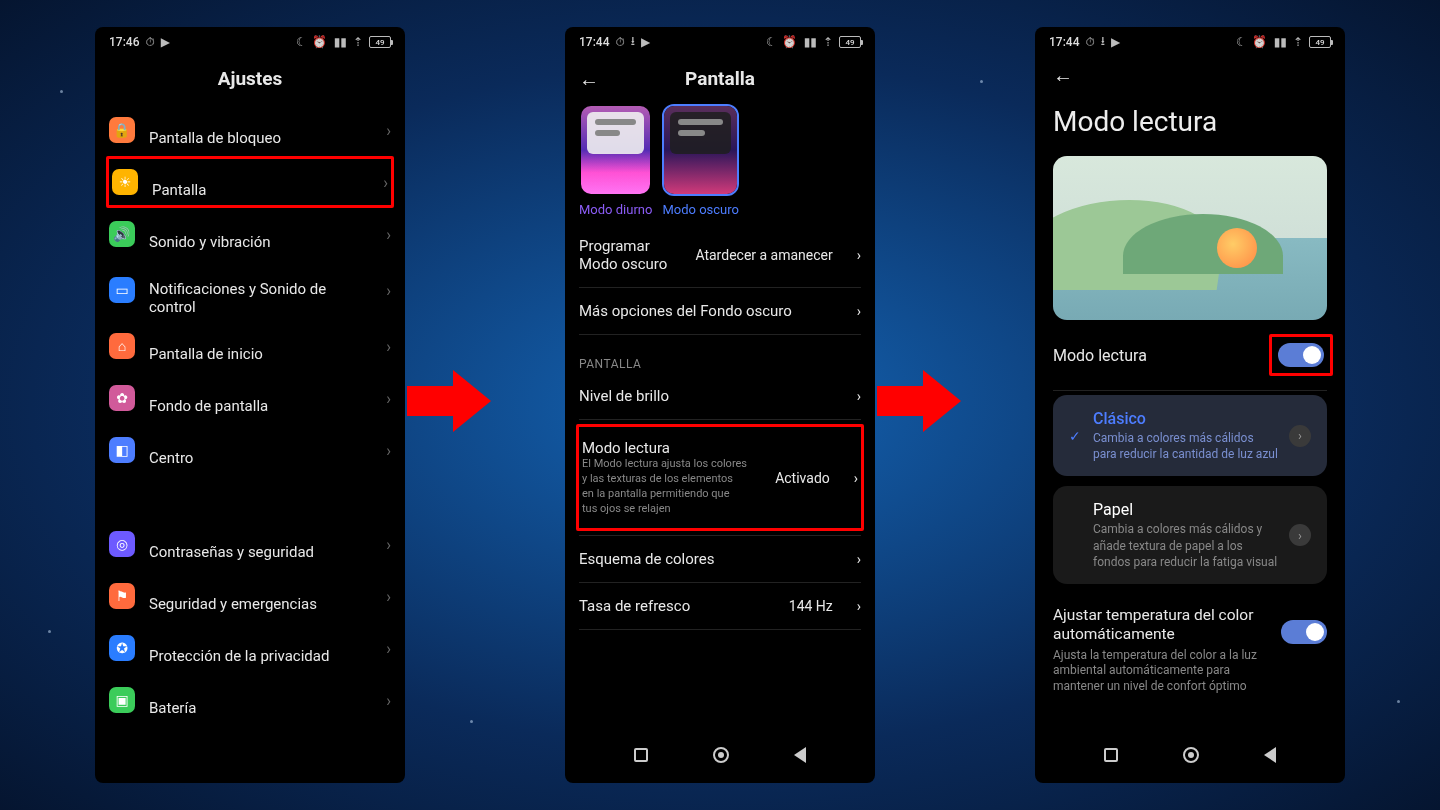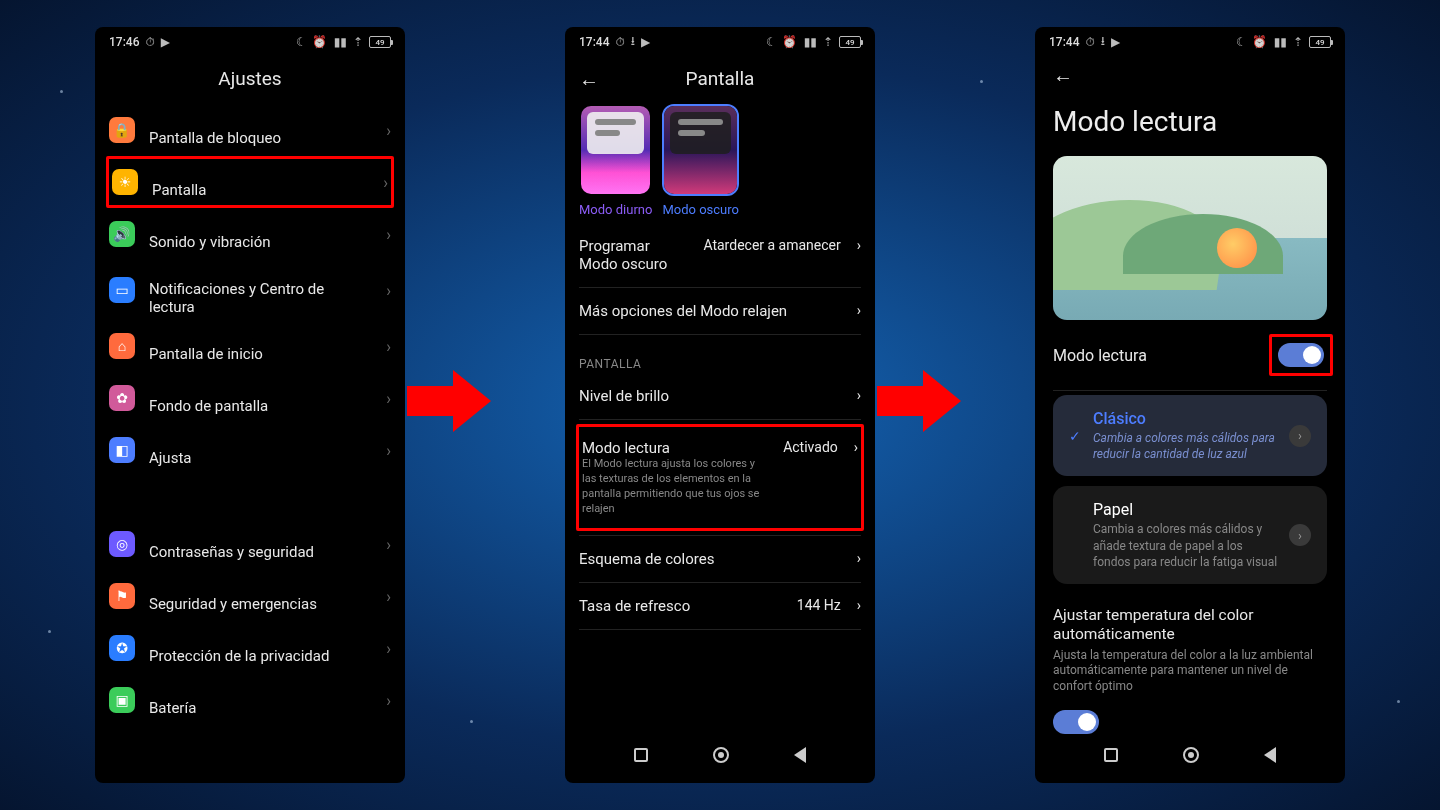--- a/index.html
+++ b/index.html
@@ -35,21 +35,21 @@
     padding: 0 14px;
     font-size: 12px;
     font-weight: 500;
     color: #ddd;
   }
   .status-left, .status-right { display:flex; gap:6px; align-items:center;}
   .status-icon { opacity:.85; }
   .header {
     text-align: center;
     font-size: 19px;
-    font-weight: 400;
+    font-weight: 700;
     padding: 10px 0 14px;
     position: relative;
   }
   .header .back { position:absolute; left:14px; top:10px; font-size:20px; }
   .content { flex:1; overflow:hidden; padding: 0 14px; font-size:14px;}
   .row {
     display: flex;
     align-items: center;
     height: 52px;
     gap: 14px;
@@ -95,21 +95,21 @@
   .mode-card { flex:1; border-radius:12px; overflow:hidden; height:92px; position:relative; border:2px solid transparent;}
   .mode-card.selected { border-color:#4d7dff;}
   .mode-card .wp { position:absolute; inset:0; background:linear-gradient(180deg,#5a2e5a,#2a165a,#d13a7a);}
   .mode-card .wp.light { filter:brightness(2);} 
   .mode-card .chip { position:absolute; top:6px; left:6px; right:6px; height:42px; background:rgba(30,30,30,.85); border-radius:6px; padding:7px 8px;}
   .mode-card.light .chip { background:rgba(240,240,240,.9);}
   .chip .tline { height:6px; background:#888; border-radius:3px; margin-bottom:5px;}
   .chip .tline.short{width:60%;}
   .mode-label { text-align:center; font-size:13px; padding:6px 0 2px; color:#8b5cf6;}
   .mode-label.sel { color:#4d7dff;}
-  .multi-row { padding:10px 0; display:flex; gap:16px;}
+  .multi-row { padding:10px 0; display:flex; align-items:center; gap:24px;}
   .multi-row .ml { flex:1;}
   .multi-row .title { font-size:15px; color:#e8e8e8;}
   .multi-row .desc { font-size:11px; color:#888; line-height:1.35; padding-right:4px;}
   
   .big-title { font-size:28px; font-weight:400; padding:14px 0 18px; color:#eee;}
   .landscape {
     height:164px; border-radius:14px; overflow:hidden; position:relative;
     background: linear-gradient(180deg,#d8e8dc 0%,#d0e0d8 50%,#88bac2 50%,#78aab4 100%);
   }
   .sun { position:absolute; right:70px; top:72px; width:40px;height:40px; border-radius:50%;
@@ -123,23 +123,23 @@
   .mode-option {
     background:#1a1a1a; border-radius:14px; padding:14px 16px; margin-bottom:10px;
     display:flex; align-items:center; gap:10px; position:relative;
   }
   .mode-option.selected { background:#252b3a;}
   .mode-option .check { color:#4d7dff; font-size:14px; width:14px;}
   .mode-option .body { flex:1;}
   .mode-option .otitle { font-size:16px; color:#ffffff;}
   .mode-option.selected .otitle { color:#4d7dff; font-weight:500;}
   .mode-option .odesc { font-size:12px; color:#888; line-height:1.35; margin-top:2px;}
-  .mode-option.selected .odesc { color:#7a8fd0;font-style:italic;}
+  .mode-option.selected .odesc { color:#7a8fd0;}
   .mode-option .gchev { width:22px;height:22px;border-radius:50%;background:#3a3a3a;display:flex;align-items:center;justify-content:center;color:#999;font-size:13px;}
-  .auto-row { display:flex; gap:2px; padding:12px 0 0; align-items:flex-start;flex-direction:column;}
+  .auto-row { display:flex; gap:2px; padding:12px 0 0; align-items:flex-start;}
   .auto-row .atxt {flex:1;}
   .auto-row .atitle{font-size:15.5px; color:#e8e8e8; line-height:1.25;}
   .auto-row .adesc{font-size:12px; color:#888; line-height:1.3; margin-top:3px;}
   .batt { width:22px;height:12px;border:1.2px solid #bbb;border-radius:2px;position:relative;display:inline-flex;align-items:center;justify-content:center;font-size:8px;}
   .batt::after{content:"";position:absolute;right:-3px;top:3px;width:2px;height:5px;background:#bbb;border-radius:0 1px 1px 0;}
 </style>
 </head>
 <body>
 
 <div class="star" style="top:90px;left:60px"></div>
@@ -177,36 +177,36 @@
       <div class="label">Pantalla</div>
       <div class="chev">›</div>
     </div>
     <div class="row">
       <div class="icon" style="background:#3bcc5a">🔊</div>
       <div class="label">Sonido y vibración</div>
       <div class="chev">›</div>
     </div>
     <div class="row" style="height:60px">
       <div class="icon" style="background:#2a7dff">▭</div>
-      <div class="label">Notificaciones y Centro de lectura</div>
+      <div class="label">Notificaciones y Sonido de control</div>
       <div class="chev">›</div>
     </div>
     <div class="row">
       <div class="icon" style="background:#ff6a3d">⌂</div>
       <div class="label">Pantalla de inicio</div>
       <div class="chev">›</div>
     </div>
     <div class="row">
       <div class="icon" style="background:#d15a9a">✿</div>
       <div class="label">Fondo de pantalla</div>
       <div class="chev">›</div>
     </div>
     <div class="row">
       <div class="icon" style="background:#4d7dff">◧</div>
-      <div class="label">Ajusta</div>
+      <div class="label">Centro</div>
       <div class="chev">›</div>
     </div>
     <div class="section-gap"></div>
     <div class="row">
       <div class="icon" style="background:#6d5aff">◎</div>
       <div class="label">Contraseñas y seguridad</div>
       <div class="chev">›</div>
     </div>
     <div class="row">
       <div class="icon" style="background:#ff6a3d">⚑</div>
@@ -281,21 +281,21 @@
     <div class="multi-row">
       <div class="ml">
           <div class="title">Programar Modo oscuro</div>
         </div>
       <div class="val">Atardecer a amanecer</div>
       <div class="chev">›</div>
     </div>
     <div class="divider"></div>
     <div class="multi-row">
       <div class="ml">
-          <div class="title">Más opciones del Modo relajen</div>
+          <div class="title">Más opciones del Fondo oscuro</div>
         </div>
       <div class="chev">›</div>
     </div>
     <div class="divider"></div>
     <div class="section-label">PANTALLA</div>
     <div class="multi-row">
       <div class="ml">
           <div class="title">Nivel de brillo</div>
         </div>
       <div class="chev">›</div>

